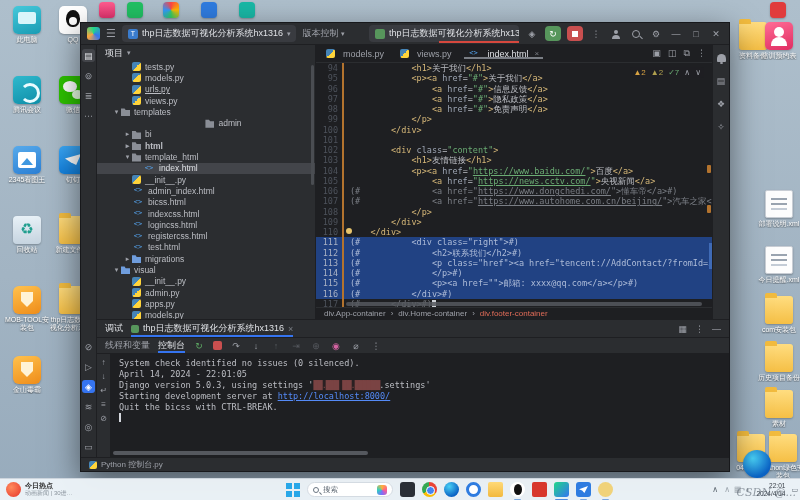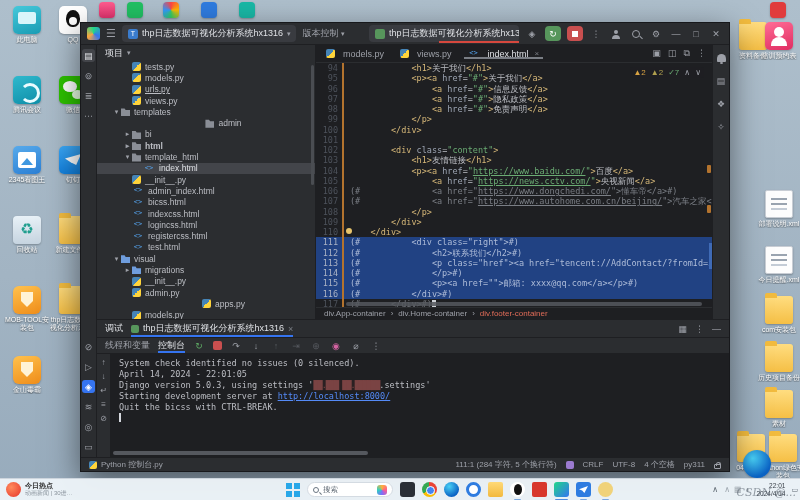--- a/index.html
+++ b/index.html
@@ -422,41 +422,41 @@
           <div class="trow" style="padding-left: 26px;">
             <span class="tarr"></span>
             <span class="ti ti-html">&lt;&gt;</span>
             <span>registercss.html</span>
           </div>
           <div class="trow" style="padding-left: 26px;">
             <span class="tarr"></span>
             <span class="ti ti-html">&lt;&gt;</span>
             <span>test.html</span>
           </div>
+          <div class="trow" style="padding-left: 26px;">
+            <span class="tarr">▸</span>
+            <span class="ti ti-pkg"></span>
+            <span>migrations</span>
+          </div>
           <div class="trow" style="padding-left: 15px;">
             <span class="tarr">▾</span>
             <span class="ti ti-pkg"></span>
             <span>visual</span>
           </div>
           <div class="trow" style="padding-left: 26px;">
-            <span class="tarr">▸</span>
-            <span class="ti ti-pkg"></span>
-            <span>migrations</span>
-          </div>
-          <div class="trow" style="padding-left: 26px;">
             <span class="tarr"></span>
             <span class="ti ti-py"></span>
             <span>__init__.py</span>
           </div>
           <div class="trow" style="padding-left: 26px;">
             <span class="tarr"></span>
             <span class="ti ti-py"></span>
             <span>admin.py</span>
           </div>
-          <div class="trow" style="padding-left: 26px; justify-content: center;">
+          <div class="trow" style="padding-left: 26px;">
             <span class="tarr"></span>
             <span class="ti ti-py"></span>
             <span>apps.py</span>
           </div>
           <div class="trow" style="padding-left: 26px;">
             <span class="tarr"></span>
             <span class="ti ti-py"></span>
             <span>models.py</span>
           </div>
         </div>
@@ -586,29 +586,20 @@
             <div><span>Quit the bicss with CTRL-BREAK.</span></div>
             <div><span class="ccur"></span></div>
             <div class="cthumb"></div>
           </div>
       </div>
     </div>
 
     <div class="sbar">
       <span class="pyico"></span>
       <span>Python 控制台.py</span>
-      <span class="sbar-right" id="sbarr">
-          <span>111:1 (284 字符, 5 个换行符)</span>
-          <span class="djico"></span>
-          <span>CRLF</span>
-          <span>UTF-8</span>
-          <span>4 个空格</span>
-          <span>py311</span>
-          <span class="lockico"></span>
-        </span>
     </div>
   </div>
 
   <div class="tkb">
     <div class="tkb-news">
       <div class="newsico"></div>
       <div>
         <div class="newsl1">今日热点</div>
         <div class="newsl2">动画新闻 | 30进…</div>
       </div>

